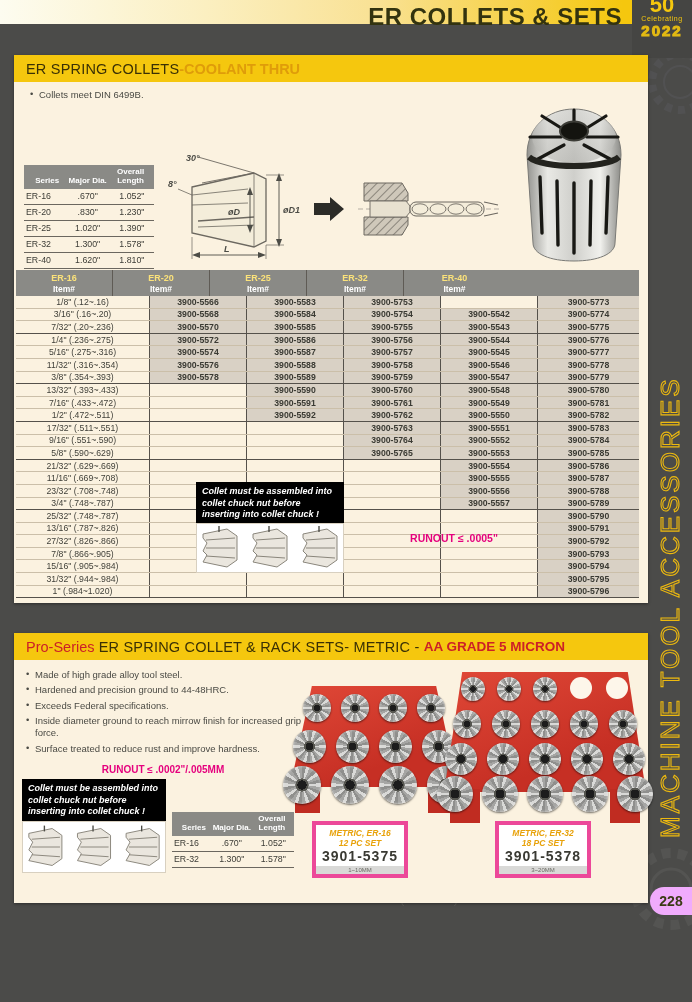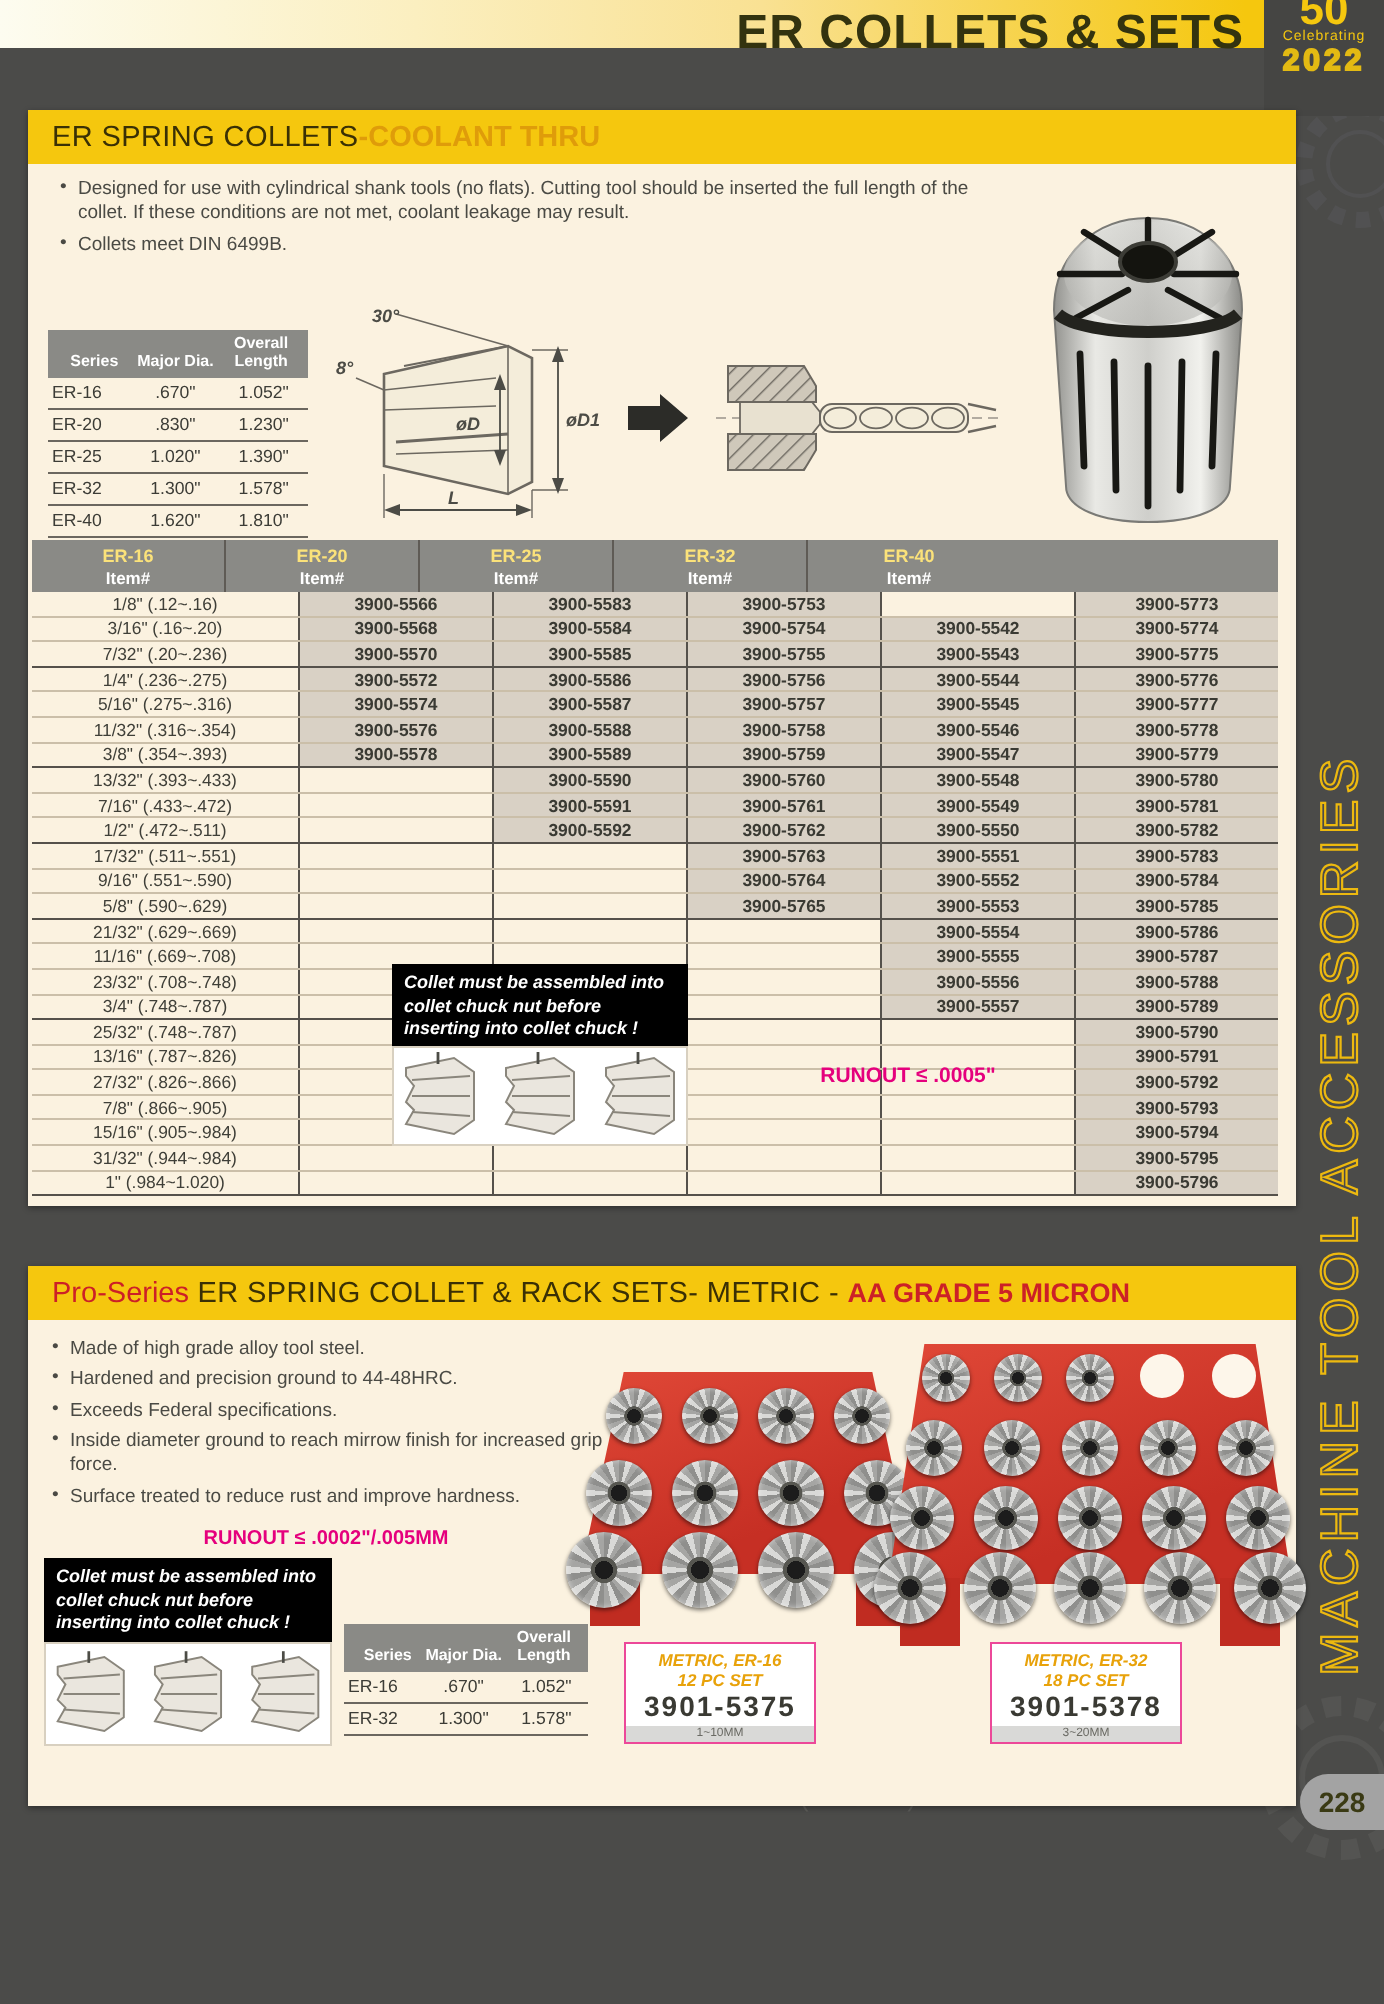--- a/index.html
+++ b/index.html
@@ -85,39 +85,39 @@
   .leg-l { left:3%; } .leg-r { right:3%; }
   .collet {
     position:absolute; border-radius:50%;
     background:
       radial-gradient(circle, #1c1c1c 0 17%, #565650 17% 24%, rgba(0,0,0,0) 25%),
       repeating-conic-gradient(#8f8f8d 0deg 12deg, #d9d9d7 12deg 24deg, #a5a5a3 24deg 36deg);
     box-shadow:0 1px 2px rgba(0,0,0,0.55), inset 0 0 3px rgba(255,255,255,0.55);
   }
   .hole { position:absolute; border-radius:50%; background:#fdf6ea; }
   
-  .pbox { position:absolute; width:96px; background:#fff; border:1px solid #ec4899; text-align:center; padding-top:3px; box-sizing:border-box; }
+  .pbox { position:absolute; width:96px; background:#fff; border:4px solid #ec4899; text-align:center; padding-top:3px; box-sizing:border-box; }
   #pbox1 { left:298px; top:188px; }
   #pbox2 { left:481px; top:188px; }
   .p-name, .p-set { color:#e8a20a; font-weight:bold; font-style:italic; font-size:8.5px; line-height:10px; }
   .p-item { color:#3a3a33; font-weight:bold; font-size:14px; letter-spacing:1px; line-height:16px; }
   .p-range { background:#d9d9d7; color:#6a6a64; font-size:6px; line-height:8px; margin-top:2px; }
   
   #side-text {
     position:absolute; right:-2px; top:320px; height:575px; width:48px;
     writing-mode:vertical-rl; transform:rotate(180deg);
     display:flex; align-items:center; justify-content:center;
     font-size:26px; letter-spacing:3px; color:#edb90f; white-space:nowrap;
   }
   @supports ((-webkit-text-stroke:1px red)) {
     #side-text { color:transparent; -webkit-text-stroke:1.1px #edb90f; }
   }
   #page-num {
     position:absolute; right:0; top:887px; width:42px; height:28px;
-    background:#a3a3a3; border-radius:14px 0 0 14px;
+    background:#f0abfc; border-radius:14px 0 0 14px;
     color:#3a3a14; font-weight:bold; font-size:14px;
     display:flex; align-items:center; justify-content:center;
   }
   .gear { position:absolute; opacity:0.55; }
   .faint-glyphs { position:absolute; left:400px; top:891px; color:#5e5e5b; font-size:13px; letter-spacing:8px; }
 </style>
 </head>
 <body>
 
 <div id="page">
@@ -141,21 +141,20 @@
     <div class="ann-year">2022</div>
   </div>
 
   <div class="panel" id="panel1">
     <div class="sec-header">
       <span class="sec-main">ER SPRING COLLETS</span>
       <span class="sec-sub">-COOLANT THRU</span>
     </div>
 
     <div class="bullets" id="bullets1">
-        <div class="blt">Designed for use with cylindrical shank tools (no flats). Cutting tool should be inserted the full length of the collet. If these conditions are not met, coolant leakage may result.</div>
         <div class="blt">Collets meet DIN 6499B.</div>
       </div>
 
     <div class="spec" id="spec1">
       <div class="spec-head">
         <span class="sc1">Series</span>
         <span class="sc2">Major Dia.</span>
         <span class="sc3">Overall Length</span>
       </div>
       <div id="spec1-rows">

